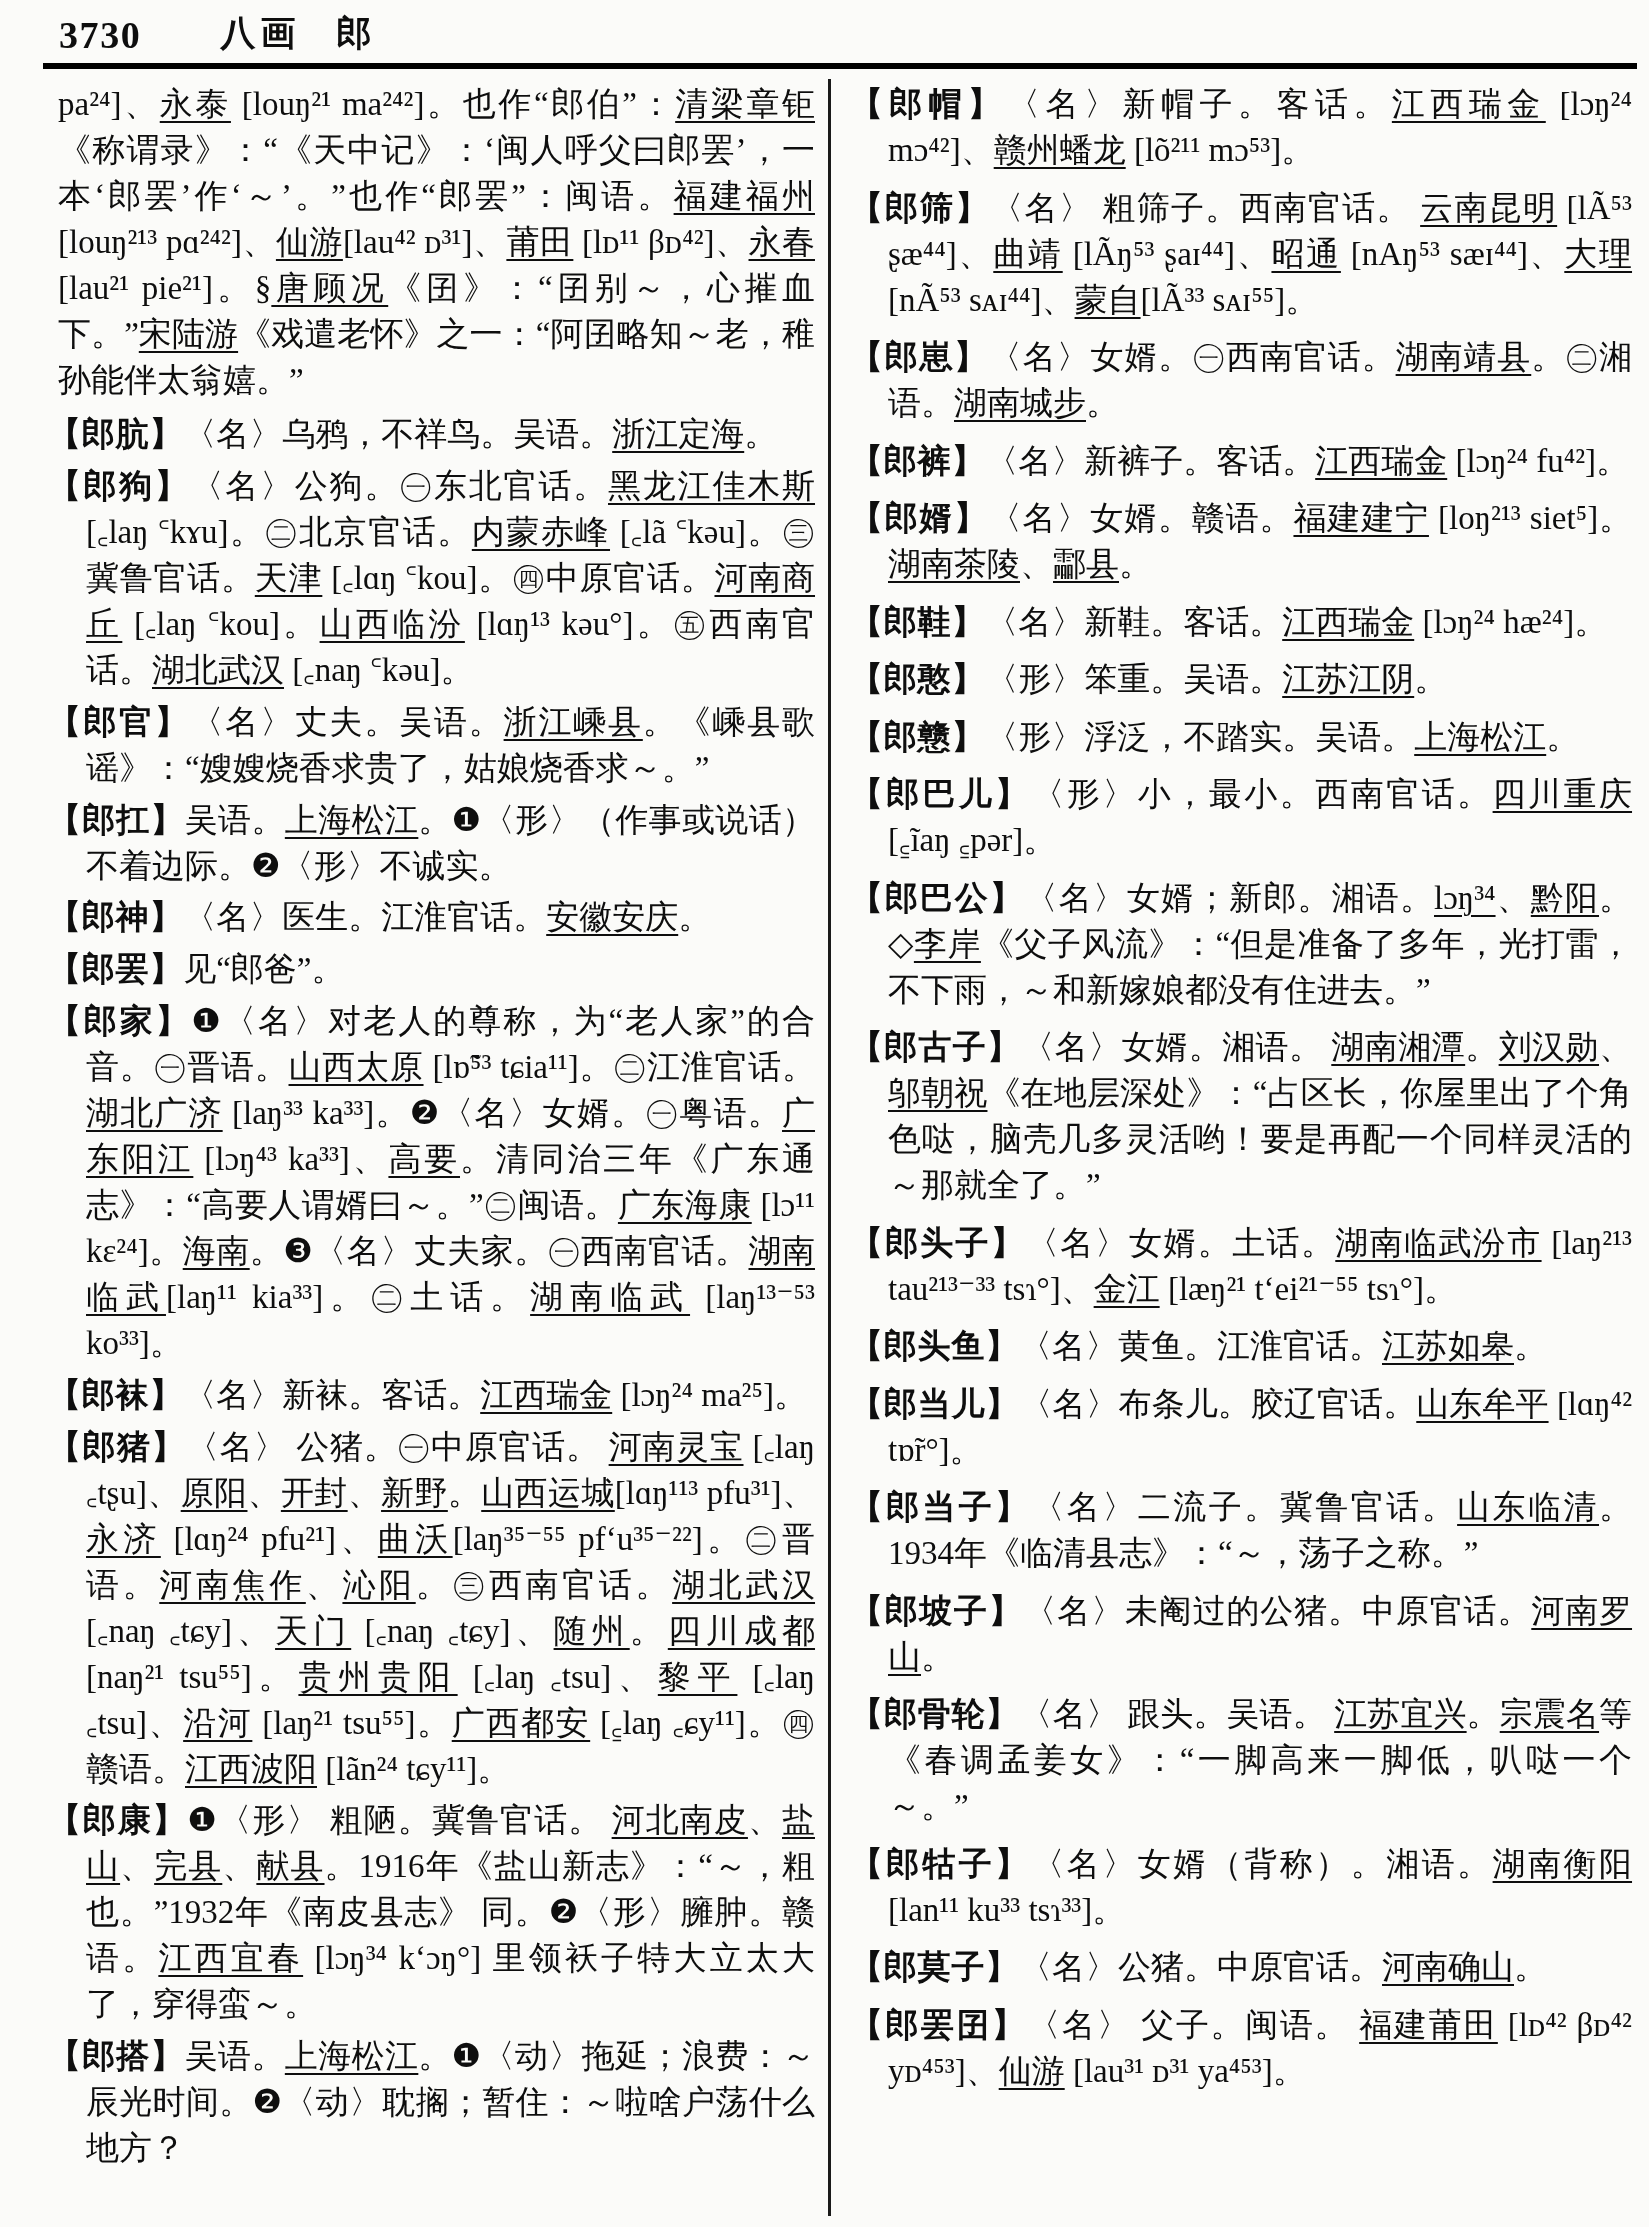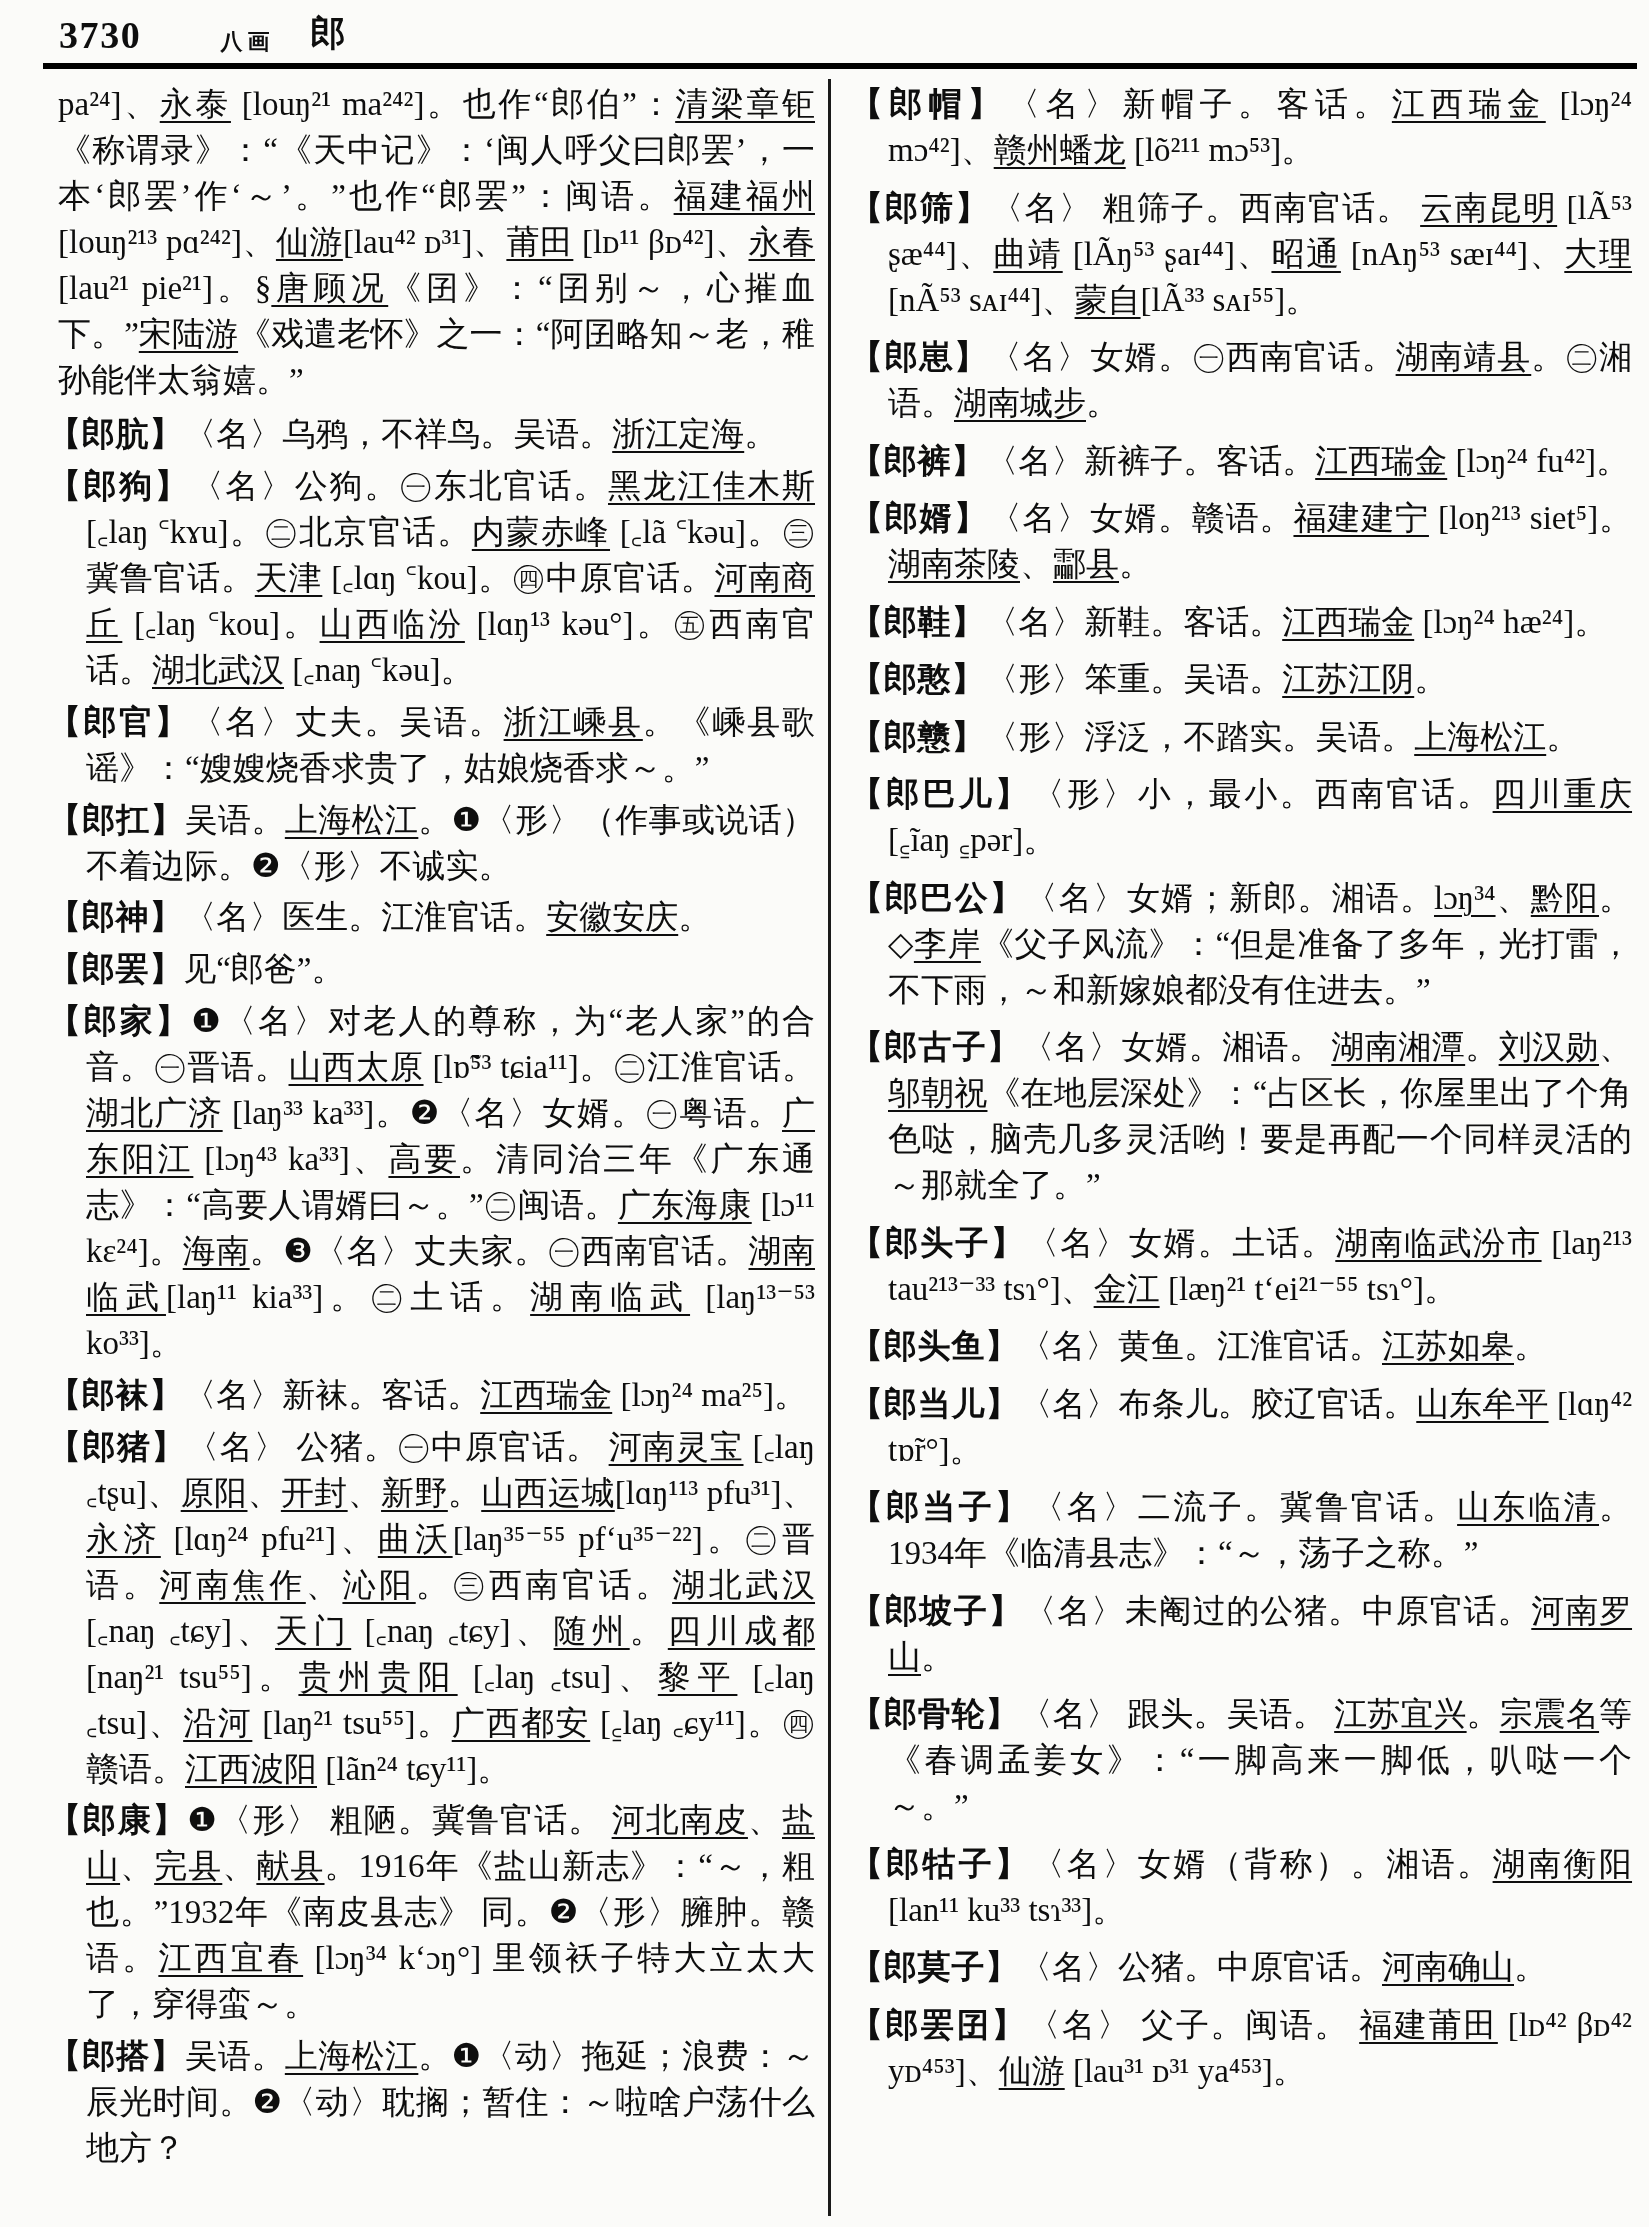--- a/index.html
+++ b/index.html
@@ -4,21 +4,21 @@
 <style>
   html,body{margin:0;padding:0;}
   body{
     width:1650px;height:2227px;position:relative;
     background:#fbfbf9;color:#0e0e0e;
     font-family:"Liberation Serif","DejaVu Serif","DejaVu Sans",serif;
   }
   .header{position:absolute;top:10px;left:59px;display:flex;align-items:flex-end;
     font-weight:bold;}
   .pageno{font-size:38px;letter-spacing:1.6px;}
-  .section{font-size:22px;margin-left:79px;letter-spacing:5px;}
+  .section{font-size:35px;margin-left:79px;letter-spacing:5px;}
   .radical{font-size:35px;margin-left:36px;}
   .hrule{position:absolute;top:63px;left:43px;width:1594px;height:5.8px;background:#000;}
   .vrule{position:absolute;top:79px;left:828px;width:2.5px;height:2137px;background:#1a1a1a;}
   .col{position:absolute;top:81px;font-size:33px;line-height:46px;text-align:justify;}
   .col-left{left:48px;width:767px;}
   .col-right{left:850px;width:782px;}
   .entry{margin:0 0 5.8px 0;padding-left:38px;text-indent:-38px;}
   .col-right .entry{margin-bottom:11.5px;}
   .entry.cont{padding-left:10px;text-indent:0;margin-bottom:8.2px;}
   .hw{font-weight:bold;letter-spacing:0.8px;}

